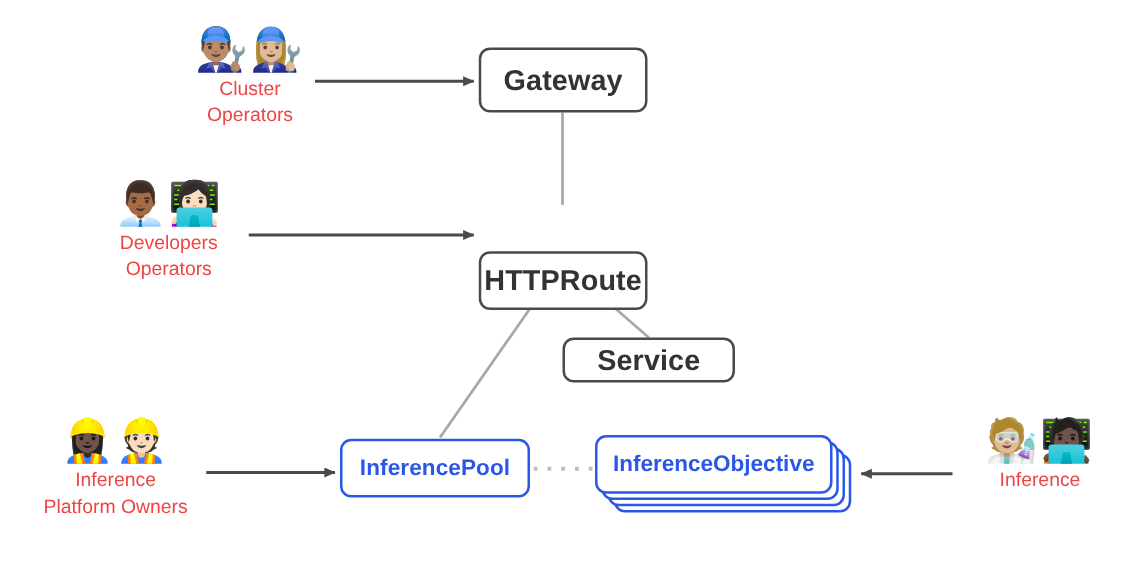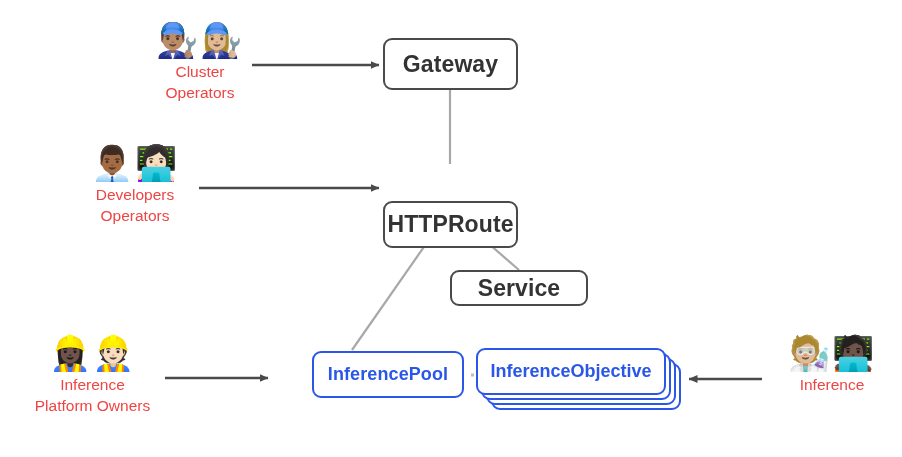--- a/index.html
+++ b/index.html
@@ -41,21 +41,20 @@
   }
   .node.std {
     border: 2.5px solid #4a4a4a;
     color: #333333;
     font-size: 23px;
   }
   .node.accent {
     border: 2.5px solid #2a57e8;
     color: #2a57e8;
     font-size: 18px;
-    margin-left: 40px;
   }
 
   
   .stack {
     position: absolute;
   }
   .stack .sheet {
     position: absolute;
     box-sizing: border-box;
     background: #ffffff;

